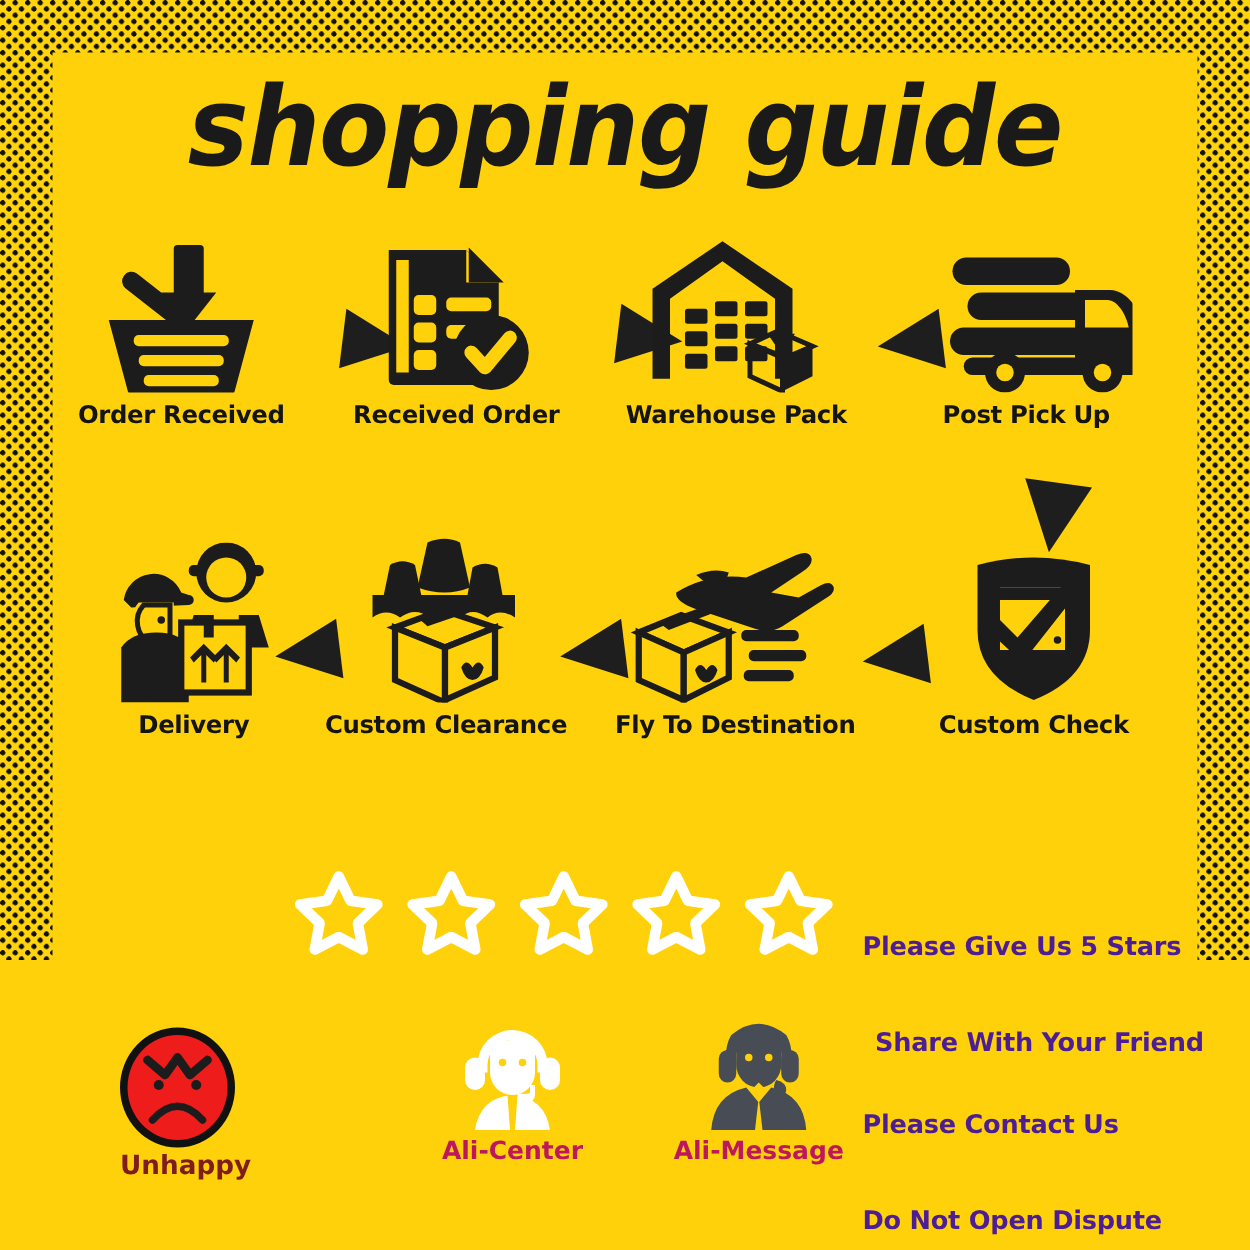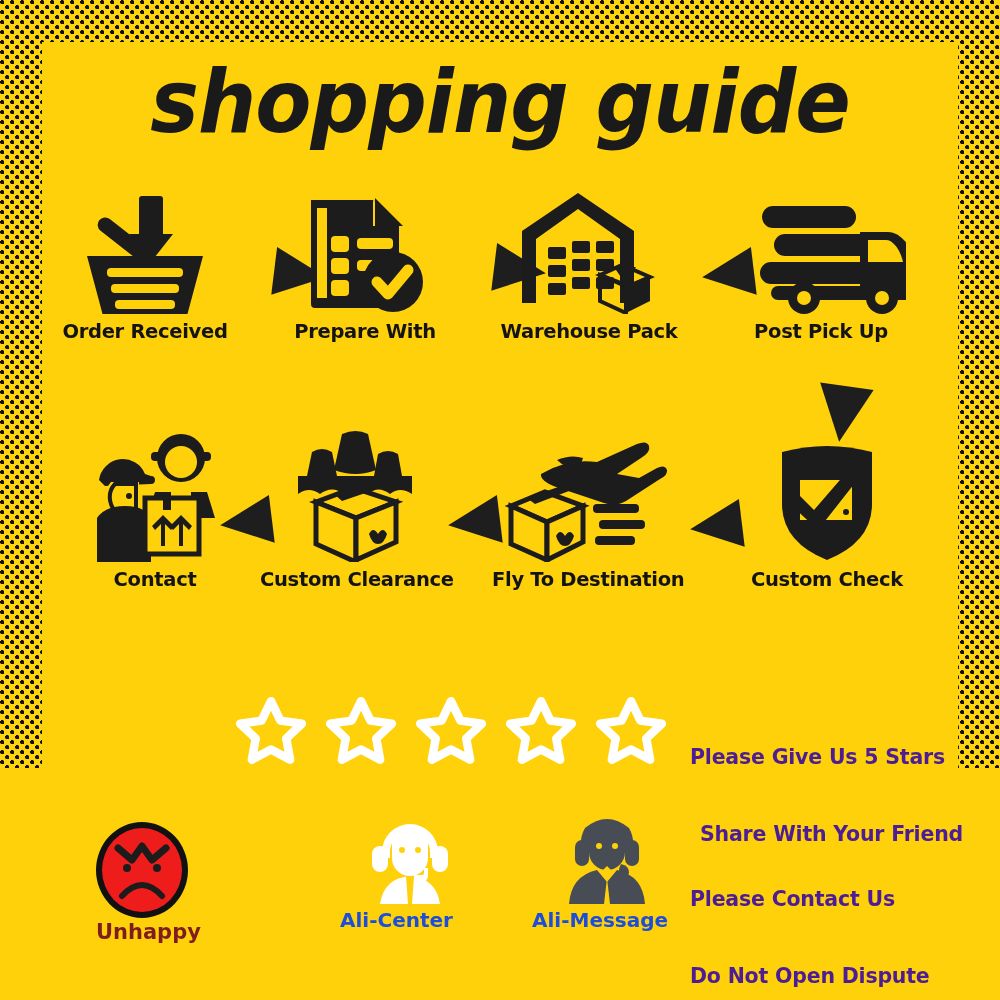--- a/index.html
+++ b/index.html
@@ -99,21 +99,21 @@
     text-align:center;font-size:21px;font-weight:600;margin-top:2px;
   }
   .cap-happy{color:#f7941e;}
   .cap-unhappy{color:#7f1d1d;}
 
   .msg-line{
     font-size:20.5px;color:#4c1d95;font-weight:600;
     letter-spacing:-0.2px;white-space:nowrap;line-height:1.72;margin-top:42px;
   }
   .support-label{
-    text-align:left;font-size:20px;font-weight:600;color:#1d4ed8;margin-top:4px;
+    text-align:center;font-size:20px;font-weight:600;color:#be185d;margin-top:4px;
   }
   .abs{position:absolute;}
 </style>
 </head>
 <body>
 
 <div id="poster">
   <div id="panel">
 
     <div id="title">shopping guide</div>
@@ -151,21 +151,21 @@
               <rect x="30" y="64" width="18" height="16" rx="4" fill="#ffd10a"></rect>
               <rect x="30" y="86" width="18" height="16" rx="4" fill="#ffd10a"></rect>
               <rect x="56" y="44" width="36" height="11" rx="4" fill="#ffd10a"></rect>
               <rect x="56" y="66" width="24" height="11" rx="4" fill="#ffd10a"></rect>
               <rect x="100" y="44" width="14" height="11" rx="4" fill="#ffd10a"></rect>
               <circle cx="92" cy="88" r="30"></circle>
               <path d="M76 88 l11 12 l20 -24" stroke="#ffd10a" stroke-width="11" fill="none" stroke-linecap="round" stroke-linejoin="round"></path>
             </g>
           </svg>
         </div>
-        <div class="step-label">Prepare With</div>
+        <div class="step-label">Received Order</div>
       </div>
 
       <div class="arrow arrow-right" style="left:452px;top:52px;"></div>
 
       <div class="step" style="left:452px;">
         <div class="icon-slot">
           <svg width="150" height="125" viewBox="0 0 150 125">
             <g fill="#1c1c1c">
               <path d="M8 42 L64 4 L120 42 v72 h-14 V50 L64 20 L22 50 v64 H8 Z"></path>
               <g>
@@ -236,21 +236,21 @@
               <path d="M12 84 q8 -12 28 -12 q22 0 26 14 v42 H12 Z"></path>
               <path d="M24 100 q-6 18 8 24 l18 -6 q-6 -14 -2 -20 Z"></path>
 
               <rect x="60" y="64" width="54" height="56" fill="#ffd10a" stroke="#1c1c1c" stroke-width="5"></rect>
               <path d="M78 64 v12 h8 v-12 Z" fill="#1c1c1c"></path>
               <path d="M76 112 v-22 l-6 6 l-3 -4 l11 -11 l11 11 l-3 4 l-6 -6 v22 Z"></path>
               <path d="M94 112 v-22 l-6 6 l-3 -4 l11 -11 l11 11 l-3 4 l-6 -6 v22 Z"></path>
             </g>
           </svg>
         </div>
-        <div class="step-label">Contact</div>
+        <div class="step-label">Delivery</div>
       </div>
 
       <div class="arrow arrow-left" style="left:178px;top:56px;"></div>
 
       <div class="step" style="left:218px;">
         <div class="icon-slot">
           <svg width="130" height="132" viewBox="0 0 130 132">
             <g fill="#1c1c1c">
               <path d="M52 4 q14 -6 26 0 l8 36 q-20 8 -42 0 Z"></path>
               <path d="M22 22 q10 -6 20 0 l5 24 q-15 6 -30 0 Z"></path>

